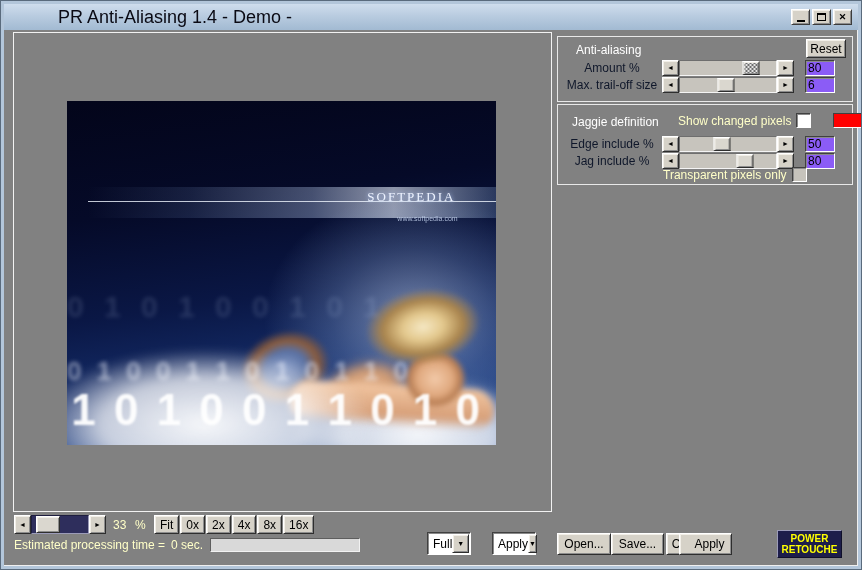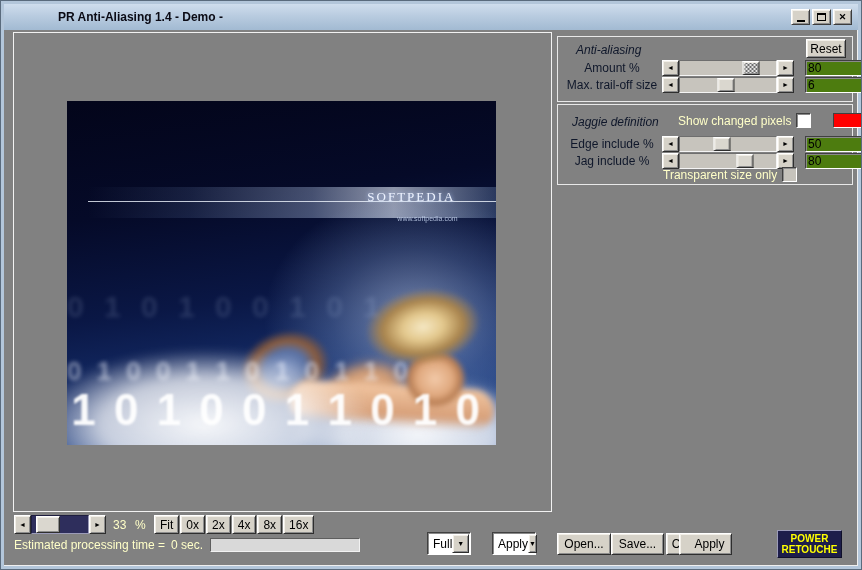--- a/index.html
+++ b/index.html
@@ -1,21 +1,21 @@
 <!DOCTYPE html>
 <html><head>
 <meta charset="utf-8">
 <style>
   html,body{margin:0;padding:0;background:#4a4a4a;}
   *{box-sizing:border-box;font-family:"Liberation Sans",sans-serif;}
   .window{position:relative;width:862px;height:570px;background:#b3c6da;overflow:hidden;border:1px solid #5a6b7d;}
   .titlebar{position:absolute;left:3px;top:3px;right:3px;height:26px;
     background:linear-gradient(180deg,#cfdded 0%,#b9cce0 45%,#a2bad2 100%);
     display:flex;align-items:center;padding:0 6px;}
-  .title-text{font-size:12px;font-weight:bold;color:#0a0a14;flex:1;padding-left:48px;}
+  .title-text{font-size:18px;font-weight:normal;color:#0a0a14;flex:1;padding-left:48px;}
   .winbtns{display:flex;gap:2px;}
   .winbtn{width:19px;height:16px;background:#d6d2c8;border:1px solid;border-color:#ffffff #3c3c3c #3c3c3c #ffffff;
     box-shadow:inset 1px 1px 0 #f2efe8, inset -1px -1px 0 #8d8d8d;
     display:flex;align-items:center;justify-content:center;font-size:9px;font-weight:bold;color:#000;}
   .glyph-min{width:8px;height:2px;background:#000;margin-top:8px;}
   .glyph-max{width:9px;height:8px;border:1px solid #000;border-top-width:2px;}
   .content{position:absolute;left:3px;top:29px;right:3px;bottom:3px;background:#818181;
     box-shadow:inset -1px -1px 0 #efefef;}
   
   .preview-panel{position:absolute;left:9px;top:2px;width:539px;height:480px;border:1px solid #f2f2f2;background:#818181;}
@@ -46,35 +46,35 @@
   .fog-right{left:52%;bottom:-14%;width:60%;height:34%;filter:blur(6px);}
   .fog-left{left:-8%;bottom:-16%;width:80%;height:44%;filter:blur(5px);}
   .digits-mid{position:absolute;left:0;bottom:17%;width:70%;font-weight:bold;font-size:26px;letter-spacing:4px;
     color:#f0f4ff;opacity:.5;filter:blur(2px);white-space:nowrap;}
   .digits-large{position:absolute;left:1%;bottom:3%;width:98%;font-weight:bold;font-size:44px;letter-spacing:3px;
     color:#ffffff;opacity:.95;filter:blur(1px);white-space:nowrap;}
   
   .ctl-panel{position:absolute;border:1px solid #e8e8e8;background:#818181;}
   .panel-aa{left:553px;top:6px;width:296px;height:66px;}
   .panel-jd{left:553px;top:74px;width:296px;height:81px;}
-  .sec-title{position:absolute;font-size:12px;color:#0f172a;font-style:italic;}
+  .sec-title{position:absolute;font-size:12px;color:#ffffff;}
   .btn{background:#d6d2c8;border:1px solid;border-color:#ffffff #2e2e2e #2e2e2e #ffffff;
     box-shadow:inset 1px 1px 0 #f2efe8, inset -1px -1px 0 #8d8d8d;
     font-size:12px;color:#000;display:flex;align-items:center;justify-content:center;cursor:default;}
   .reset-btn{position:absolute;right:6px;top:2px;width:40px;height:19px;}
   .ctl-row{position:absolute;left:4px;display:flex;align-items:center;height:17px;}
   .ctl-label{width:100px;text-align:center;font-size:12px;color:#0f172a;white-space:nowrap;}
   .slider{width:132px;height:16px;display:flex;}
   .sbtn{width:17px;height:16px;font-size:7px;}
   .track{flex:1;position:relative;background:#c7c4bd;border:1px solid;border-color:#6e6e6e #f4f4f4 #f4f4f4 #6e6e6e;}
   .thumb{position:absolute;top:0;bottom:0;width:17px;transform:translateX(-50%);
     background:#dad7cf;border:1px solid;border-color:#ffffff #2e2e2e #2e2e2e #ffffff;
     box-shadow:inset 1px 1px 0 #f2efe8, inset -1px -1px 0 #8d8d8d;}
   .thumb.checker{background:repeating-conic-gradient(#6f6f6f 0% 25%,#e3e3e3 0% 50%) 0 0 / 4px 4px;}
-  .val-input{margin-left:11px;width:58px;height:16px;background:#4d7c0f;color:#000;font-size:12px;padding:0 2px;
+  .val-input{margin-left:11px;width:30px;height:16px;background:#8b5cf6;color:#000;font-size:12px;padding:0 2px;
     border:1px solid;border-color:#404040 #ffffff #ffffff #404040;box-shadow:inset 1px 1px 0 #8a8a8a;}
   .chk-row{position:absolute;display:flex;align-items:center;}
   .chk-label{font-size:12px;color:#ffffc8;margin-right:5px;white-space:nowrap;}
   .checkbox{width:15px;height:15px;background:#fff;border:1px solid;border-color:#404040 #ffffff #ffffff #404040;
     box-shadow:inset 1px 1px 0 #8a8a8a;}
   .checkbox.disabled{background:#c6c3bc;}
   .swatch{width:40px;height:15px;margin-left:22px;border:1px solid;border-color:#404040 #ffffff #ffffff #404040;}
   
   .zoombar{position:absolute;left:10px;top:485px;height:19px;display:flex;}
   .zbtn{width:17px;height:19px;font-size:7px;}
@@ -189,21 +189,21 @@
         <span class="slider">
           <span class="btn sbtn">◄</span>
           <span class="track">
               <span class="thumb" style="left:68%;"></span>
             </span>
           <span class="btn sbtn">►</span>
         </span>
         <input class="val-input" value="80" style="">
       </div>
       <div class="chk-row" style="left:105px;top:62px;">
-        <span class="chk-label">Transparent size only</span>
+        <span class="chk-label">Transparent pixels only</span>
         <span class="checkbox disabled"></span>
       </div>
     </div>
 
     <div class="zoombar">
       <span class="btn zbtn">◄</span>
       <span class="ztrack">
           <span class="zthumb"></span>
         </span>
       <span class="btn zbtn">►</span>

